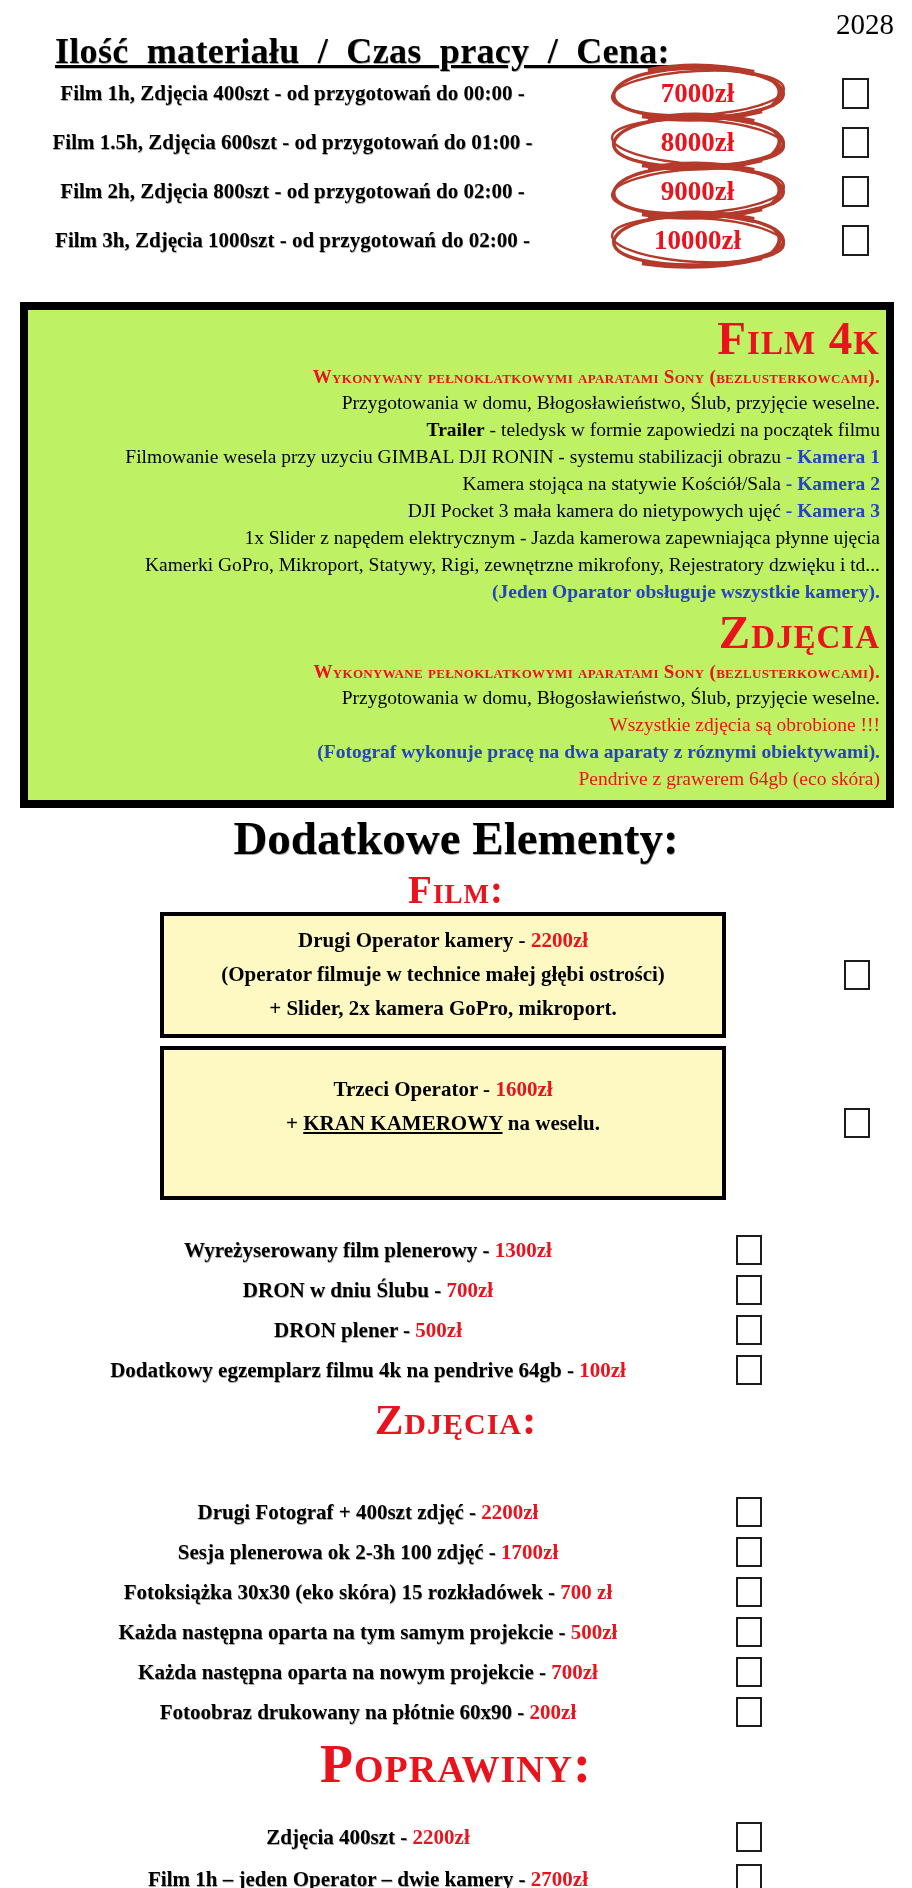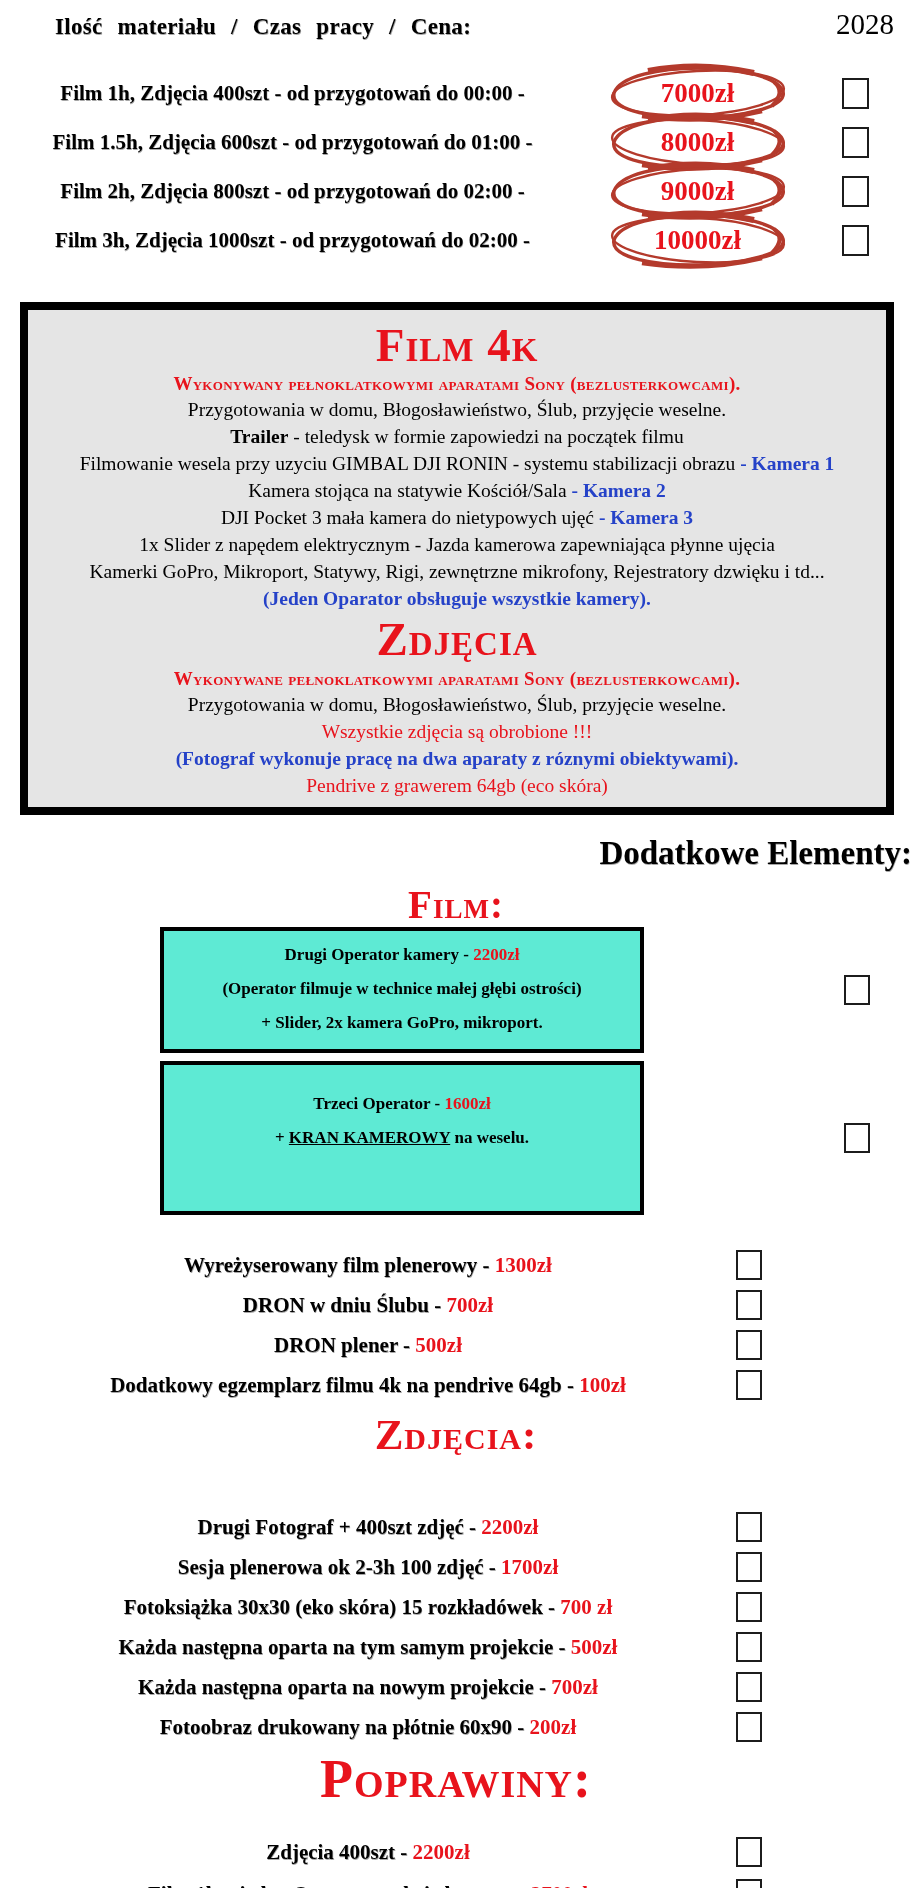--- a/index.html
+++ b/index.html
@@ -13,22 +13,22 @@
     overflow:hidden;position:relative;
   }
   .sc{font-variant:small-caps;}
   .red{color:var(--red);}
   .blue{color:var(--blue);font-weight:700;}
   .shadow{text-shadow:0.6px 0.8px 0 rgba(0,0,0,0.35);}
 
   
   .top-header{position:relative;margin-top:14px;height:42px;}
   .top-title{
-    position:absolute;left:55px;top:0;font-size:23px;font-weight:700;
-    word-spacing:9px;letter-spacing:0.3px;
+    position:absolute;left:55px;top:16px;font-size:36px;font-weight:700;
+    word-spacing:9px;letter-spacing:0.3px;text-decoration:underline;
   }
   .year{
     position:absolute;right:18px;top:-6px;font-size:29px;font-weight:400;
   }
 
   
   .packages{margin-top:8px;}
   .pkg-row{
     display:grid;grid-template-columns:1fr 205px 112px;align-items:center;
     height:49px;
@@ -44,35 +44,35 @@
     display:flex;align-items:center;justify-content:center;
     font-size:27px;font-weight:700;color:var(--red);
   }
   .checkbox{
     width:27px;height:31px;border:2px solid #1c1c1c;background:#fff;
   }
   .pkg-row .checkbox{margin-left:42px;}
 
   
   .film4k-box{
-    margin:42px 18px 0 20px;border:8px solid #000;background:#e5e5e5;
-    text-align:center;padding:9px 6px 8px 6px;
+    margin:42px 18px 0 20px;border:8px solid #000;background:#bef264;
+    text-align:right;padding:2px 6px 8px 6px;
   }
   .f4k-title{font-size:47px;line-height:52px;font-weight:700;color:var(--red);letter-spacing:1px;}
   .f4k-sub{font-size:19px;line-height:25px;font-weight:700;color:var(--red);letter-spacing:0.3px;}
   .f4k-line{font-size:19.5px;line-height:27px;}
   .z-title{font-size:47px;line-height:54px;font-weight:700;color:var(--red);letter-spacing:1px;}
 
   
-  .h-dodatkowe{text-align:right;font-size:33px;line-height:57px;font-weight:700;margin-top:10px;}
+  .h-dodatkowe{text-align:center;font-size:47px;line-height:57px;font-weight:700;margin-top:2px;}
   .h-red{ text-align:center;font-size:39px;line-height:45px;font-weight:700;color:var(--red);letter-spacing:1px;}
   .box-wrap{position:relative;}
   .addon-box{
-    margin-left:160px;width:484px;border:4px solid #000;background:#5eead4;
-    text-align:center;font-size:17px;font-weight:700;
+    margin-left:160px;width:566px;border:4px solid #000;background:#fef9c3;
+    text-align:center;font-size:21px;font-weight:700;
   }
   .addon-box .bx-line{line-height:34px;}
   .box-a{padding:7px 4px 9px;}
   .box-b{margin-top:8px;padding:22px 4px 56px;}
   .box-wrap .checkbox{
     position:absolute;right:42px;top:50%;transform:translateY(-50%);
     width:26px;height:30px;
   }
   .item-row{
     position:relative;height:40px;line-height:40px;text-align:center;

